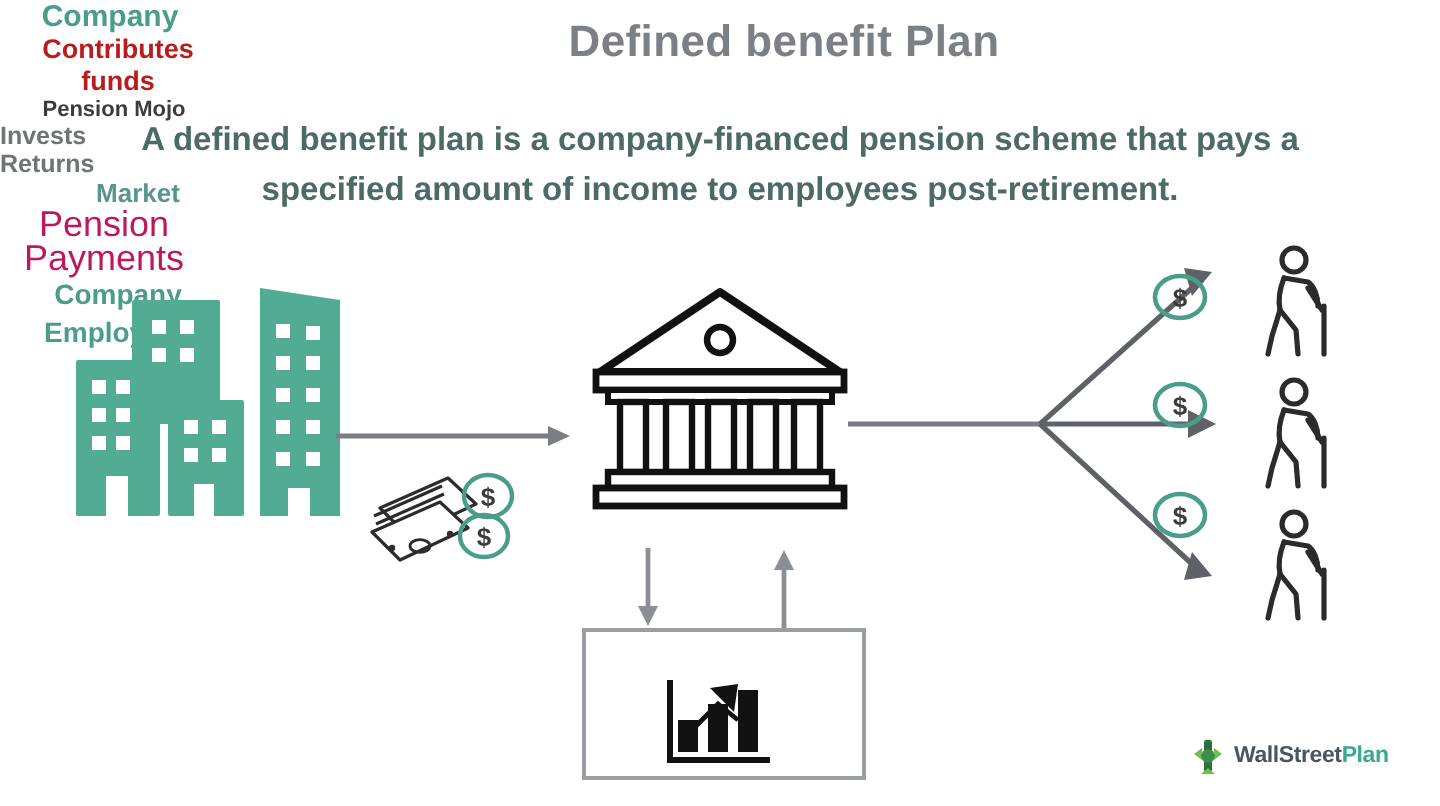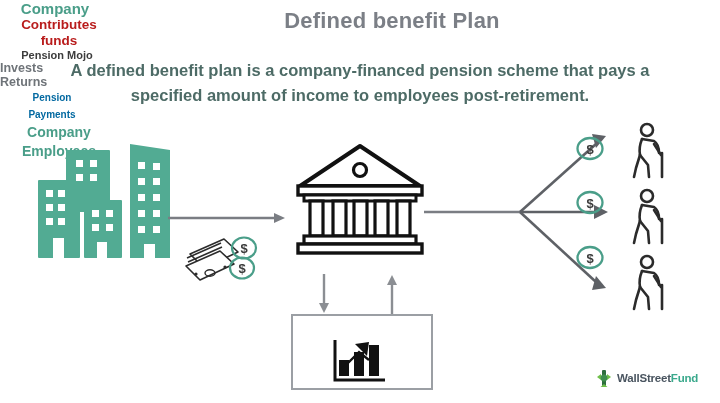--- a/index.html
+++ b/index.html
@@ -30,21 +30,21 @@
   }
 
   
   .abs{position:absolute;}
 
   .lbl-company{left:48px;top:270px;width:110px;text-align:center;
     font-size:15px;color:#4a9e89;font-weight:bold;}
   .lbl-contributes{left:172px;top:186px;width:118px;text-align:center;
     font-size:13.5px;color:#b91c1c;font-weight:bold;line-height:16px;}
   .lbl-pension-pay{left:432px;top:190px;width:104px;text-align:center;
-    font-size:10px;color:#0369a1;font-weight:bold;line-height:17px;}
+    font-size:18px;color:#be185d;font-weight:normal;line-height:17px;}
   .lbl-invests{left:264px;top:284px;font-size:12.5px;color:#6f7479;font-weight:bold;}
   .lbl-returns{left:410px;top:284px;font-size:12.5px;color:#6f7479;font-weight:bold;}
   .lbl-market{left:291px;top:322px;width:138px;text-align:center;
     font-size:13px;color:#58958a;font-weight:bold;}
   .lbl-retired{left:596px;top:320px;width:118px;text-align:center;
     font-size:14px;color:#4a9e89;font-weight:bold;line-height:19px;}
   .lbl-pfund{left:303px;top:168px;width:114px;text-align:center;
     font-size:11px;color:#3c3c3c;font-weight:bold;z-index:6;}
 
   
@@ -186,20 +186,21 @@
 
   <div class="lbl-returns">Returns</div>
   <div class="abs" style="left:386px;top:274px;">
     <svg width="12" height="40" viewBox="0 0 12 40">
       <line x1="6" y1="11" x2="6" y2="40" stroke="#8b8e93" stroke-width="2.4"></line>
       <polygon points="1,11 11,11 6,1" fill="#8b8e93"></polygon>
     </svg>
   </div>
 
   <div class="abs market-box"></div>
+  <div class="lbl-market">Market</div>
   <div class="abs" style="left:333px;top:338px;">
     <svg width="56" height="44" viewBox="0 0 56 44">
       <g fill="#111111">
         <rect x="6" y="22" width="10" height="16"></rect>
         <rect x="21" y="14" width="10" height="24"></rect>
         <rect x="36" y="7" width="10" height="31"></rect>
       </g>
       <path d="M2 2 L2 42 L52 42" fill="none" stroke="#111111" stroke-width="3"></path>
       <path d="M8 32 L26 14 L36 22" fill="none" stroke="#111111" stroke-width="2.4"></path>
       <polygon points="22,6 36,4 34,18" fill="#111111"></polygon>
@@ -294,16 +295,16 @@
   <div class="abs logo">
     <span>
       <svg width="20" height="20" viewBox="0 0 20 20">
         <path d="M3 9 L7 6 L7 12 Z" fill="#6fbf4a"></path>
         <path d="M17 9 L13 6 L13 12 Z" fill="#6fbf4a"></path>
         <rect x="8" y="2" width="4" height="16" rx="1" fill="#2e6f3e"></rect>
         <circle cx="10" cy="10" r="3.4" fill="#3e8f4e"></circle>
         <path d="M10 16 L6.5 19 L13.5 19 Z" fill="#6fbf4a"></path>
       </svg>
     </span>
-    <span class="logo-text"><span class="logo-wall">WallStreet</span><span class="logo-mojo">Fund</span></span>
+    <span class="logo-text"><span class="logo-wall">WallStreet</span><span class="logo-mojo">Plan</span></span>
   </div>
 
 </div>
 
 </body></html>

